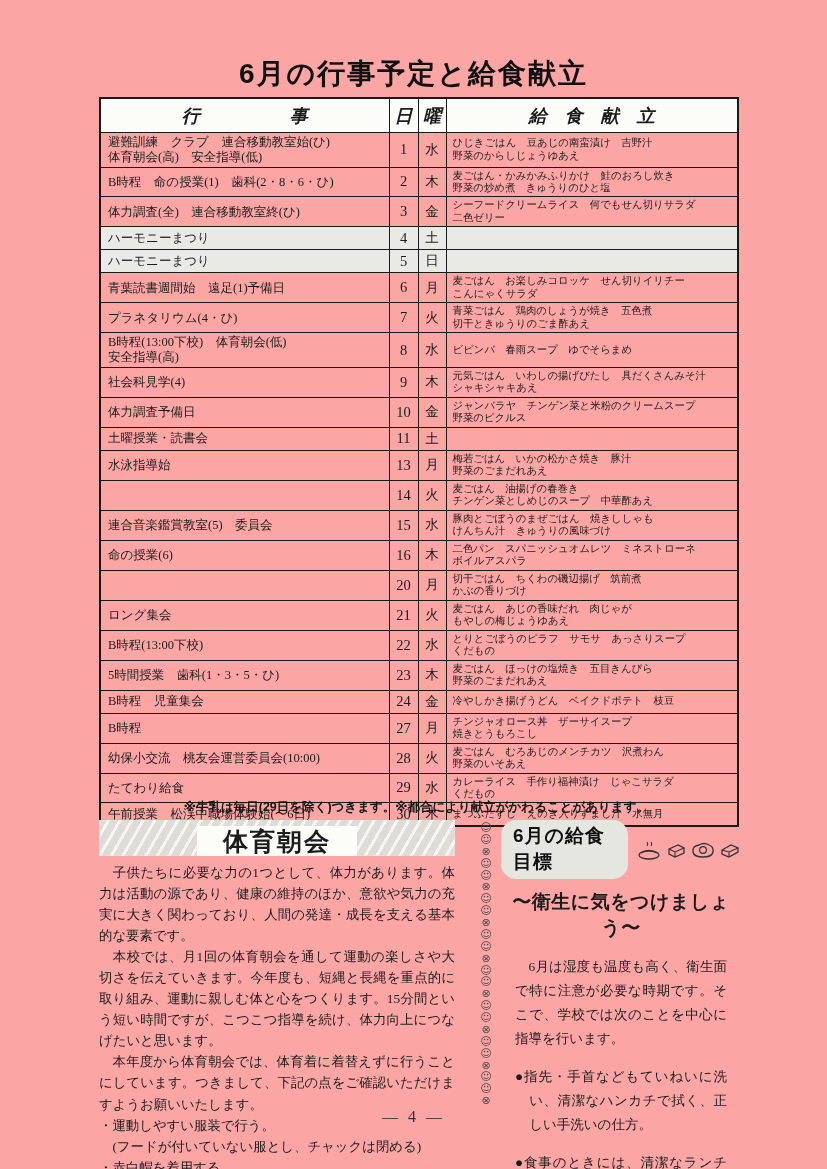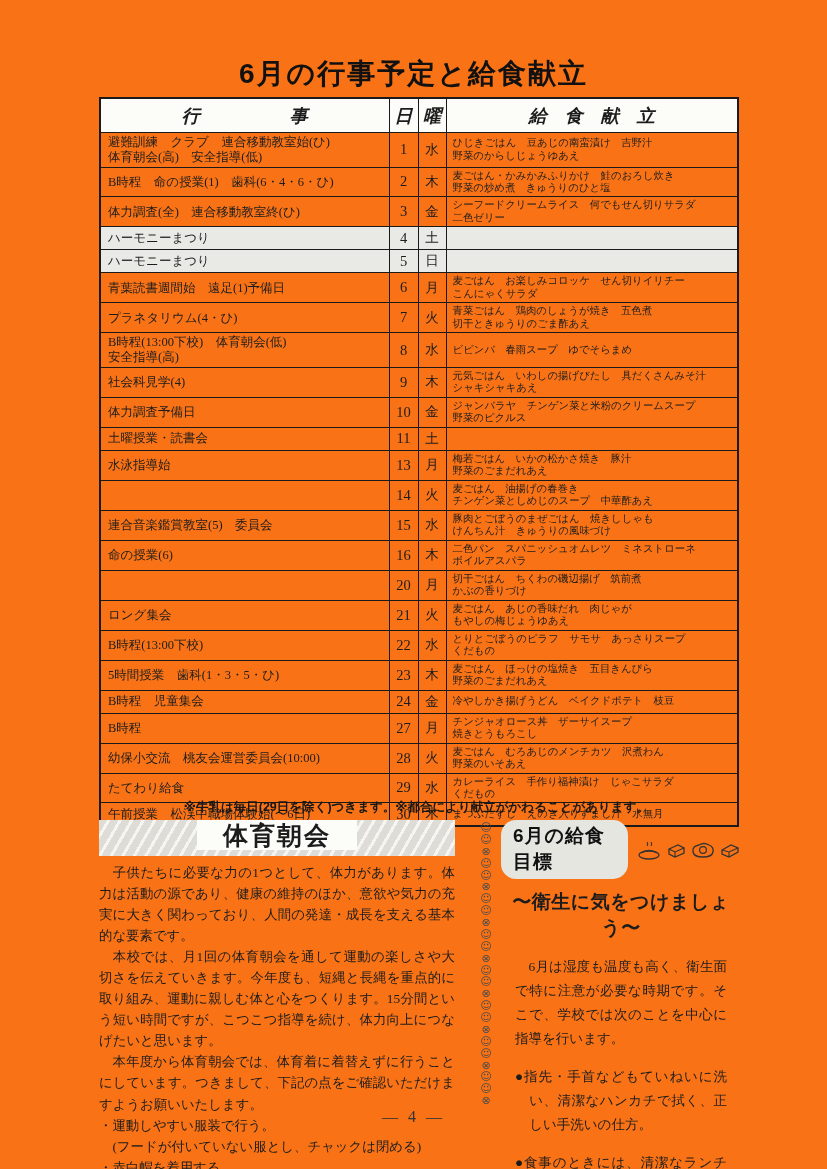--- a/index.html
+++ b/index.html
@@ -1,19 +1,19 @@
 <!DOCTYPE html>
 <html lang="ja"><head>
 <meta charset="utf-8">
 <style>
   html,body{margin:0;padding:0;}
   body{background:#9a9a9a;}
   .sheet{
     position:relative; width:827px; height:1169px; margin:0 auto;
-    background:#f97316; color:#1c1c1c; overflow:hidden;
+    background:#fca5a5; color:#1c1c1c; overflow:hidden;
     font-family:"Liberation Serif","DejaVu Serif",serif;
   }
   
   .main-title{
     position:absolute; top:55px; left:0; width:100%;
     text-align:center; font-family:"Liberation Sans","DejaVu Sans",sans-serif;
     font-size:28px; font-weight:bold; letter-spacing:2px; color:#111;
   }
   
   .sched-wrap{ position:absolute; top:97px; left:99px; width:638px; }
@@ -42,21 +42,21 @@
   
   .footnote{
     position:absolute; top:799px; left:99px; width:550px; text-align:right;
     font-family:"Liberation Sans","DejaVu Sans",sans-serif;
     font-size:12.5px; font-weight:bold; color:#161616;
   }
   
   .bottom{ position:absolute; top:820px; left:99px; width:642px; display:flex; gap:22px; }
   .left-col{ flex:0 0 356px; }
   .banner{
-    height:36px; display:flex; align-items:flex-start; justify-content:center;
+    height:36px; display:flex; align-items:flex-end; justify-content:center;
     background:repeating-linear-gradient(120deg,#dedcd6 0 7px,#f6f5f1 7px 10px);
     margin-bottom:6px;
   }
   .banner-title{
     background:#fcfcf9; padding:0 26px;
     font-family:"Liberation Sans","DejaVu Sans",sans-serif;
     font-size:25px; font-weight:bold; letter-spacing:2px; line-height:1.2;
   }
   .article p, .article .note-line{
     margin:0; font-size:13.4px; line-height:1.57; text-align:justify;
@@ -127,21 +127,21 @@
             <td class="c-wd">
               <div>水</div>
             </td>
             <td class="c-menu">
               <div>ひじきごはん　豆あじの南蛮漬け　吉野汁</div>
               <div>野菜のからしじょうゆあえ</div>
             </td>
           </tr>
           <tr class="sched-row">
             <td class="c-event">
-              <div>B時程　命の授業(1)　歯科(6・4・6・ひ)</div>
+              <div>B時程　命の授業(1)　歯科(2・8・6・ひ)</div>
             </td>
             <td class="c-day">
               <div>2</div>
             </td>
             <td class="c-wd">
               <div>木</div>
             </td>
             <td class="c-menu">
               <div>麦ごはん・かみかみふりかけ　鮭のおろし炊き</div>
               <div>野菜の炒め煮　きゅうりのひと塩</div>

